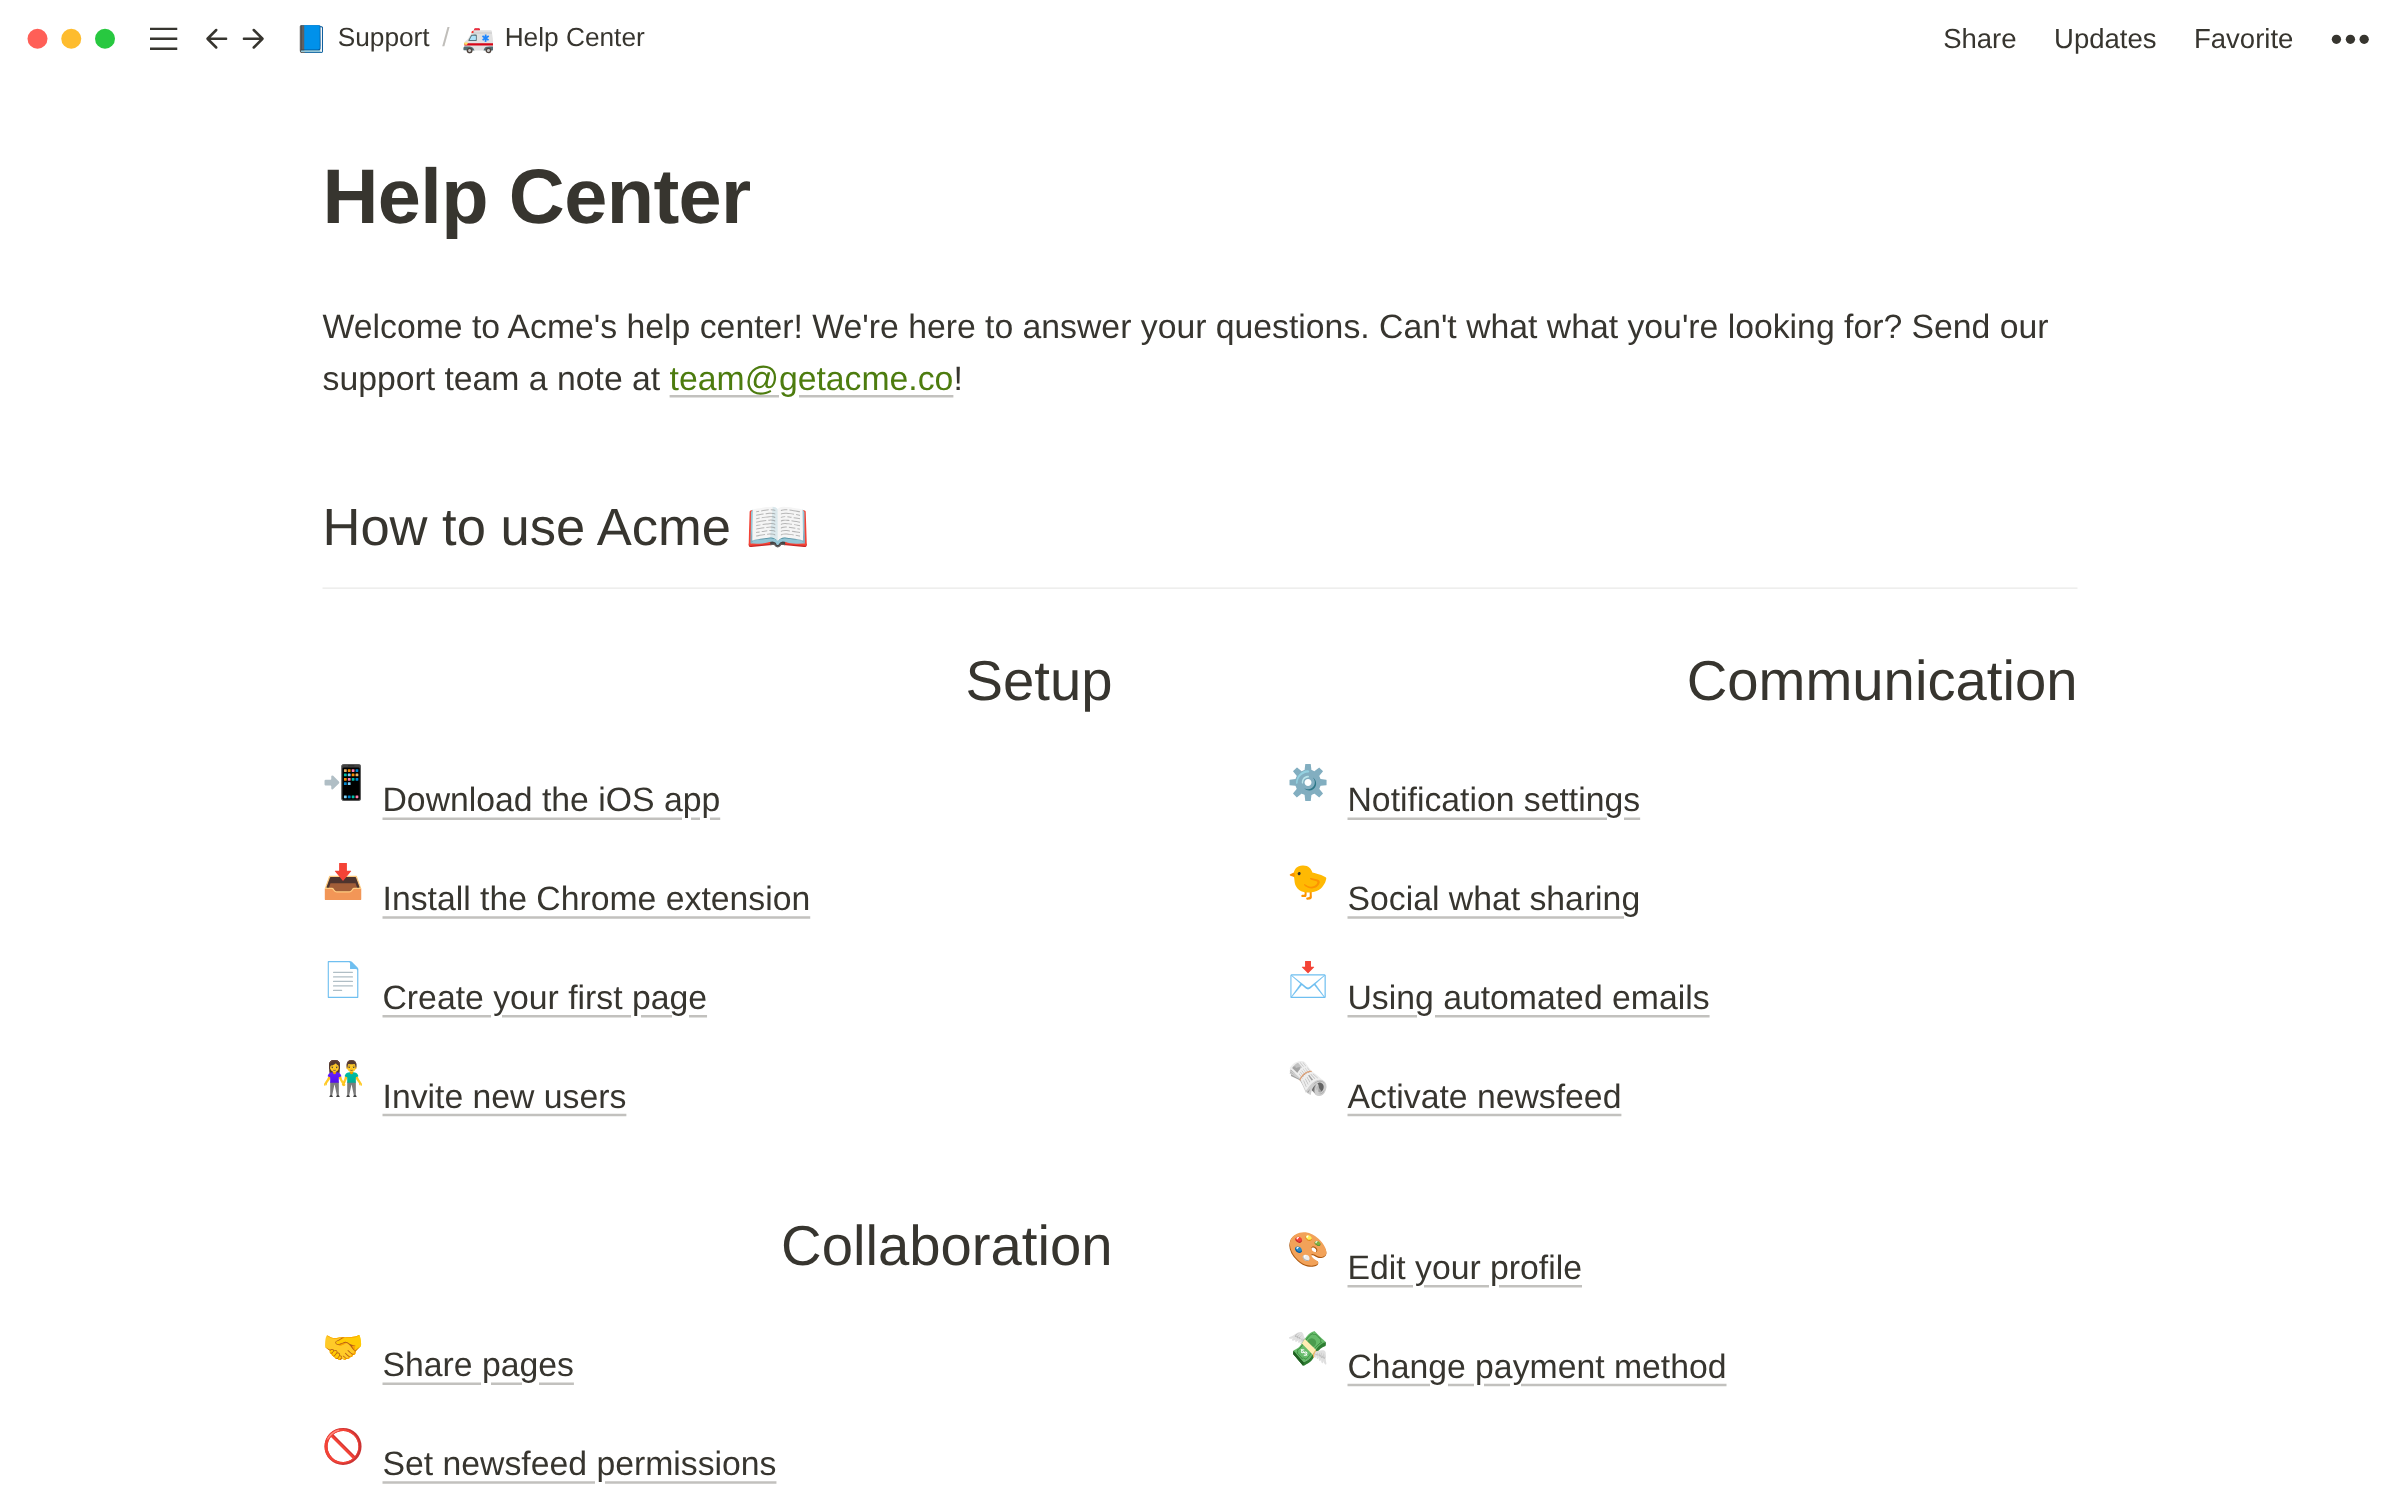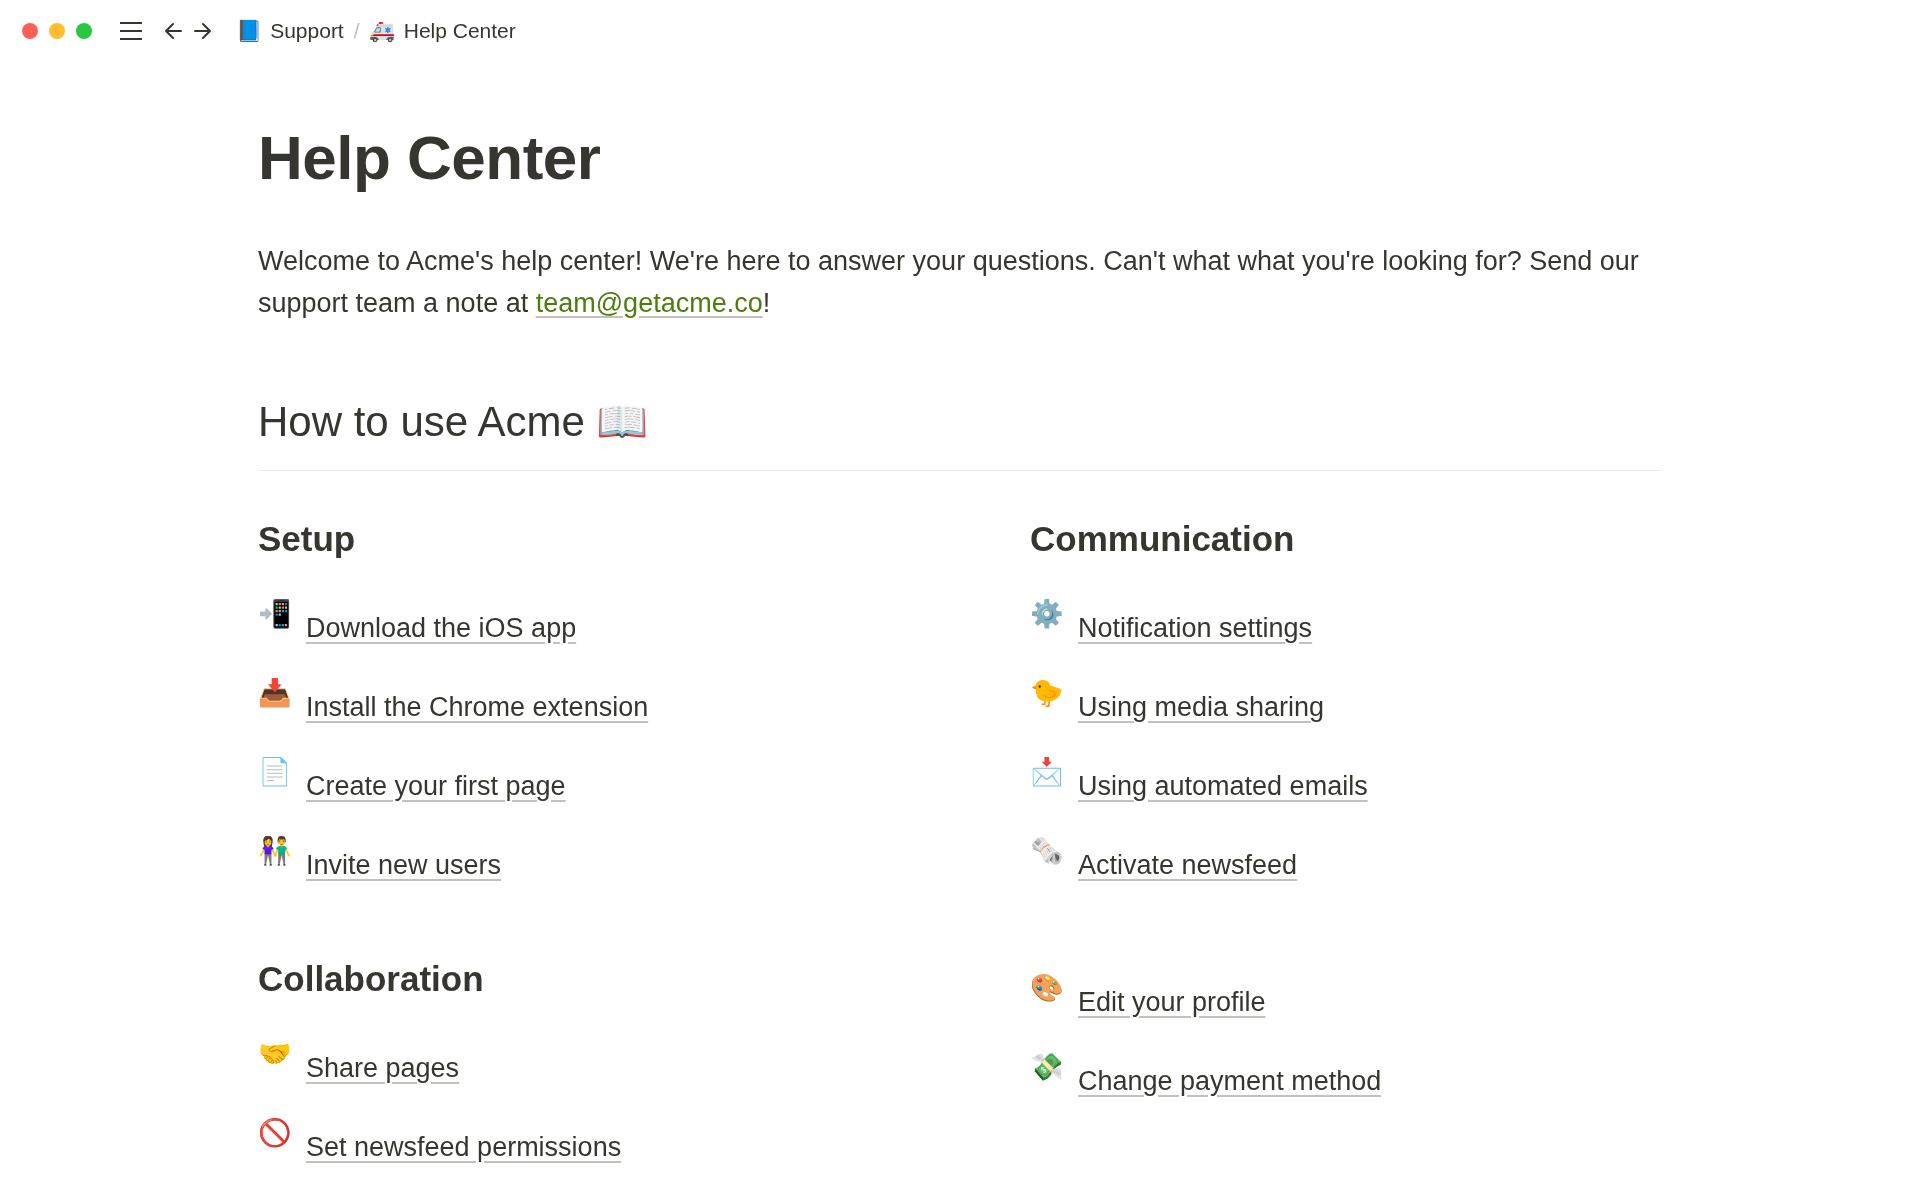--- a/index.html
+++ b/index.html
@@ -95,23 +95,24 @@
   margin-bottom: 48px;
 }
 
 .columns {
   display: grid;
   grid-template-columns: 1fr 1fr;
   column-gap: 140px;
   row-gap: 58px;
 }
 .column h3 {
-  font-size: 35px;
-  font-weight: 700;
+  font-size: 45px;
+  font-weight: 400;
   margin-bottom: 26px;
+  text-align: right;
 }
 .link-list { list-style: none; }
 .link-item {
   display: flex;
   align-items: center;
   gap: 16px;
   font-size: 27px;
   margin-bottom: 20px;
   cursor: pointer;
 }
@@ -159,20 +160,26 @@
       <span>📘</span>
       <span>Support</span>
     </div>
     <span class="bc-sep">/</span>
     <div class="bc-item">
       <span>🚑</span>
       <span>Help Center</span>
     </div>
   </div>
 
+  <div class="topbar-right">
+    <span class="link">Share</span>
+    <span class="link">Updates</span>
+    <span class="link">Favorite</span>
+    <span class="more-dots">•••</span>
+  </div>
 </div>
 
 <div class="content">
   <h1 class="page-title">Help Center</h1>
 
   <p class="intro">
     <span>Welcome to Acme's help center! We're here to answer your questions. Can't what what you're looking for? Send our support team a note at </span><a href="#">team@getacme.co</a><span>!</span>
   </p>
 
   <h2 class="section-title">
@@ -206,21 +213,21 @@
 
     <div class="column">
       <h3>Communication</h3>
       <ul class="link-list">
         <li class="link-item">
           <span class="emoji">⚙️</span>
           <span class="label">Notification settings</span>
         </li>
         <li class="link-item">
           <span class="emoji">🐤</span>
-          <span class="label">Using media sharing</span>
+          <span class="label">Social what sharing</span>
         </li>
         <li class="link-item">
           <span class="emoji">📩</span>
           <span class="label">Using automated emails</span>
         </li>
         <li class="link-item">
           <span class="emoji">🗞️</span>
           <span class="label">Activate newsfeed</span>
         </li>
       </ul>

